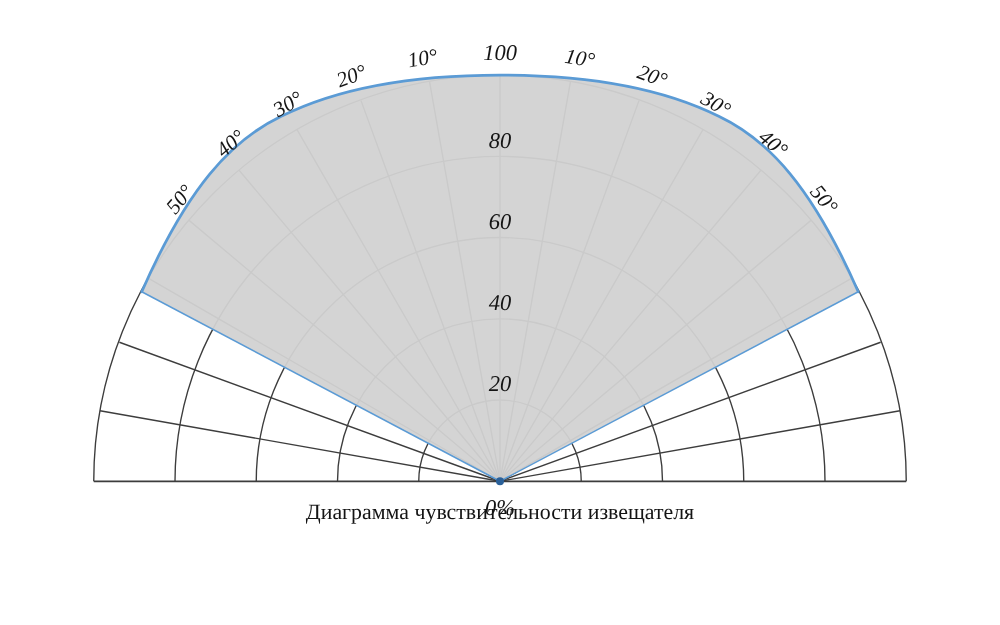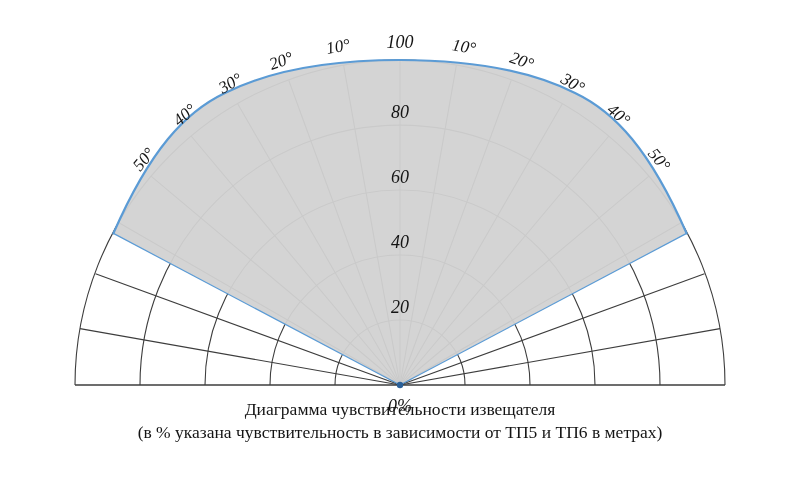--- a/index.html
+++ b/index.html
@@ -129,16 +129,15 @@
     <text class="rad-label" x="400" y="183" text-anchor="middle">60</text>
     <text class="rad-label" x="400" y="248" text-anchor="middle">40</text>
     <text class="rad-label" x="400" y="313" text-anchor="middle">20</text>
     <text class="zero-label" x="400" y="412" text-anchor="middle">0%</text>
 
     <g fill="#d2d2d2"></g>
   </svg>
 
   <div class="caption-block">
     <div class="caption-line">Диаграмма чувствительности извещателя</div>
-    <div class="caption-line">(в % указана чувствительность в зависимости от ТП5 и ТП6 в метрах)</div>
   </div>
 
 </div>
 
 </body></html>

